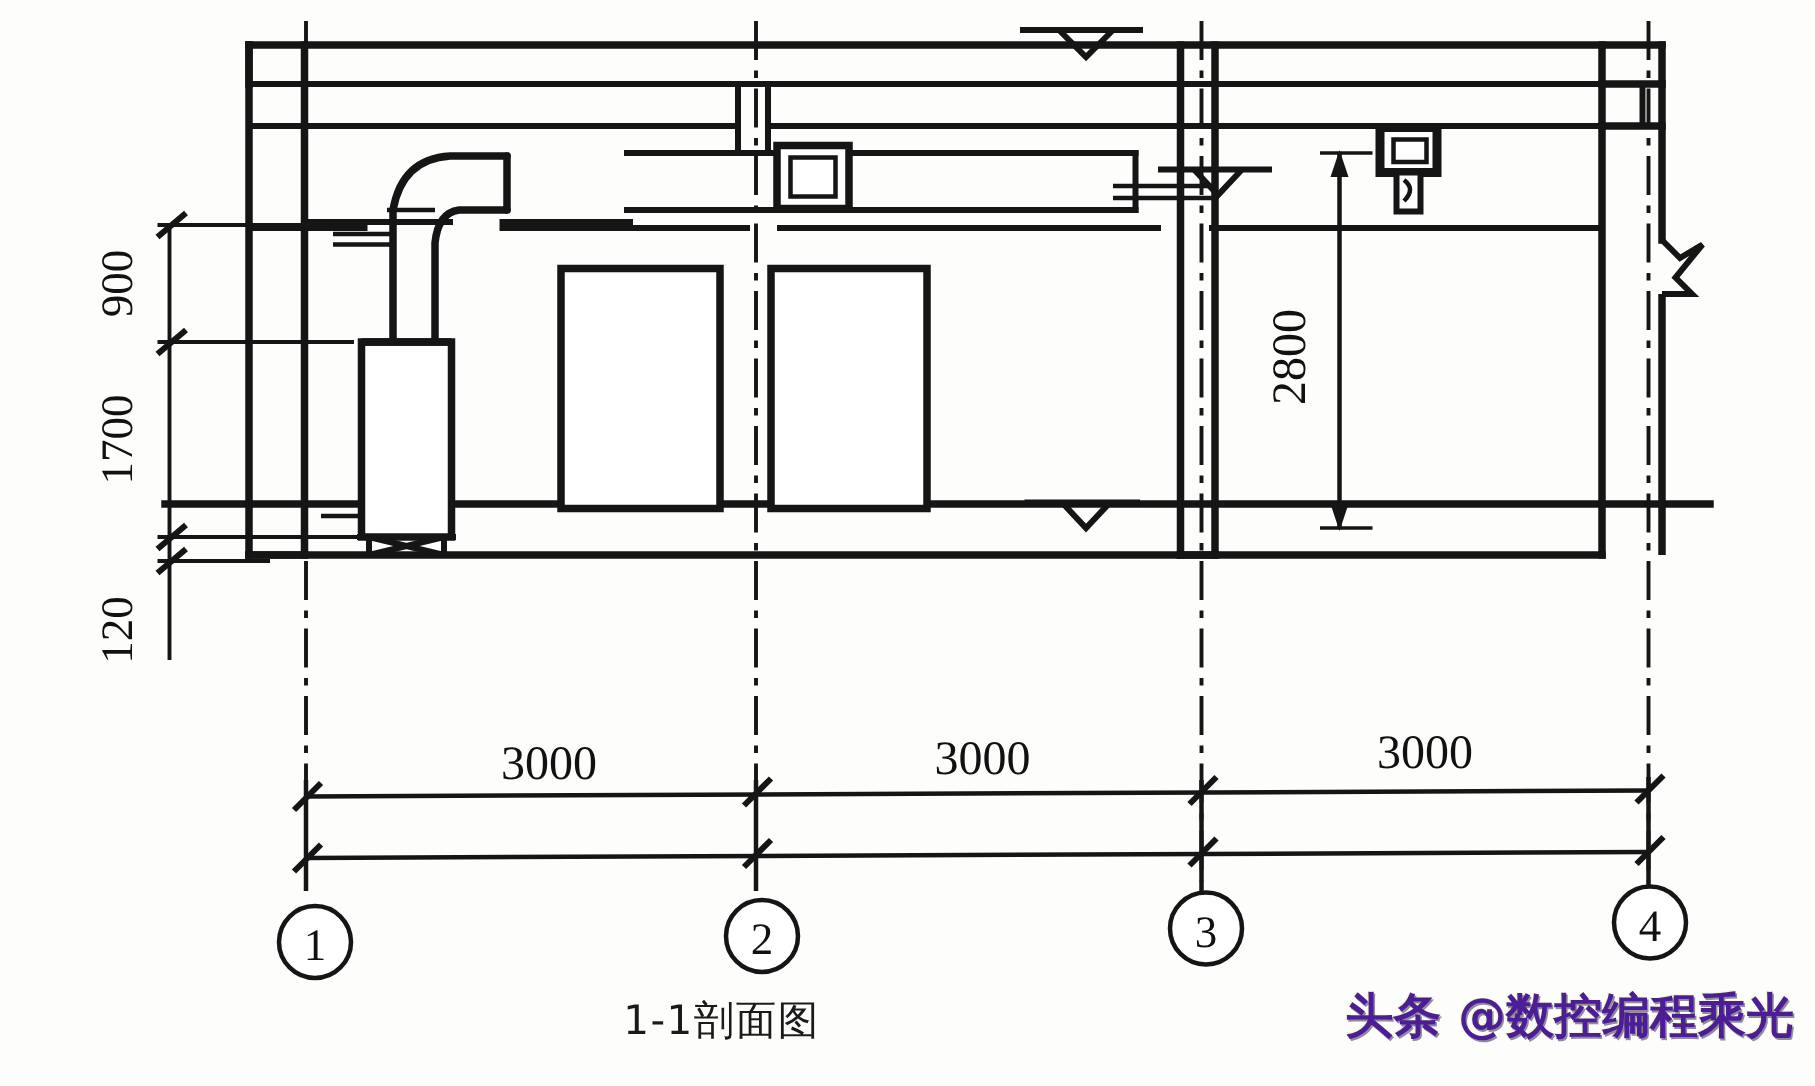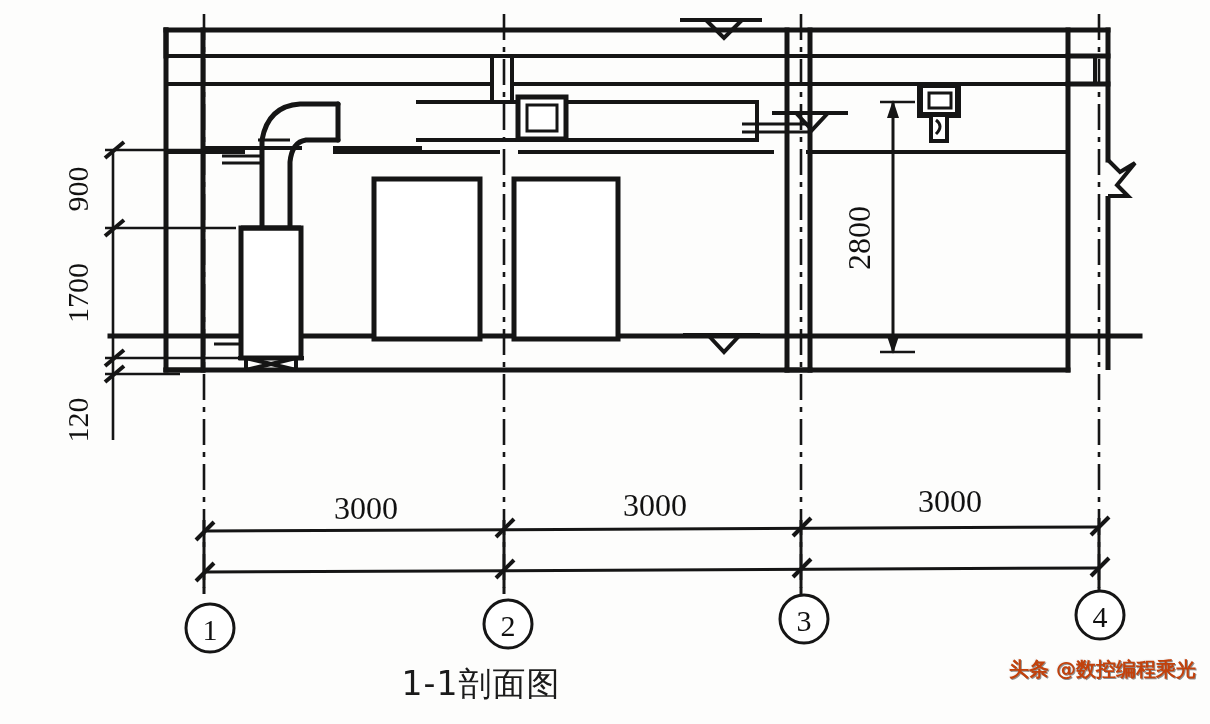--- a/index.html
+++ b/index.html
@@ -24,33 +24,33 @@
     width: 1210px;
     height: 724px;
   }
   .cap {
     position: absolute;
     left: 0;
     top: 662px;
     width: 962px;
     text-align: center;
     font-family: "DejaVu Sans", sans-serif;
-    font-size: 33px;
+    font-size: 27px;
     color: #1a1a1a;
     letter-spacing: 1px;
     white-space: nowrap;
   }
   .wm {
     position: absolute;
     right: 14px;
     top: 656px;
     font-family: "DejaVu Sans", sans-serif;
-    font-size: 20px;
+    font-size: 32px;
     font-weight: 700;
-    color: #c2410c;
+    color: #4c1d95;
     text-shadow: 1px 1px 0 #8f8f8f, -1px -1px 0 #f4f4f4;
     white-space: nowrap;
     letter-spacing: 0px;
   }
   svg text {
     font-family: "Liberation Serif", serif;
     fill: #111;
   }
 </style>
 </head>

